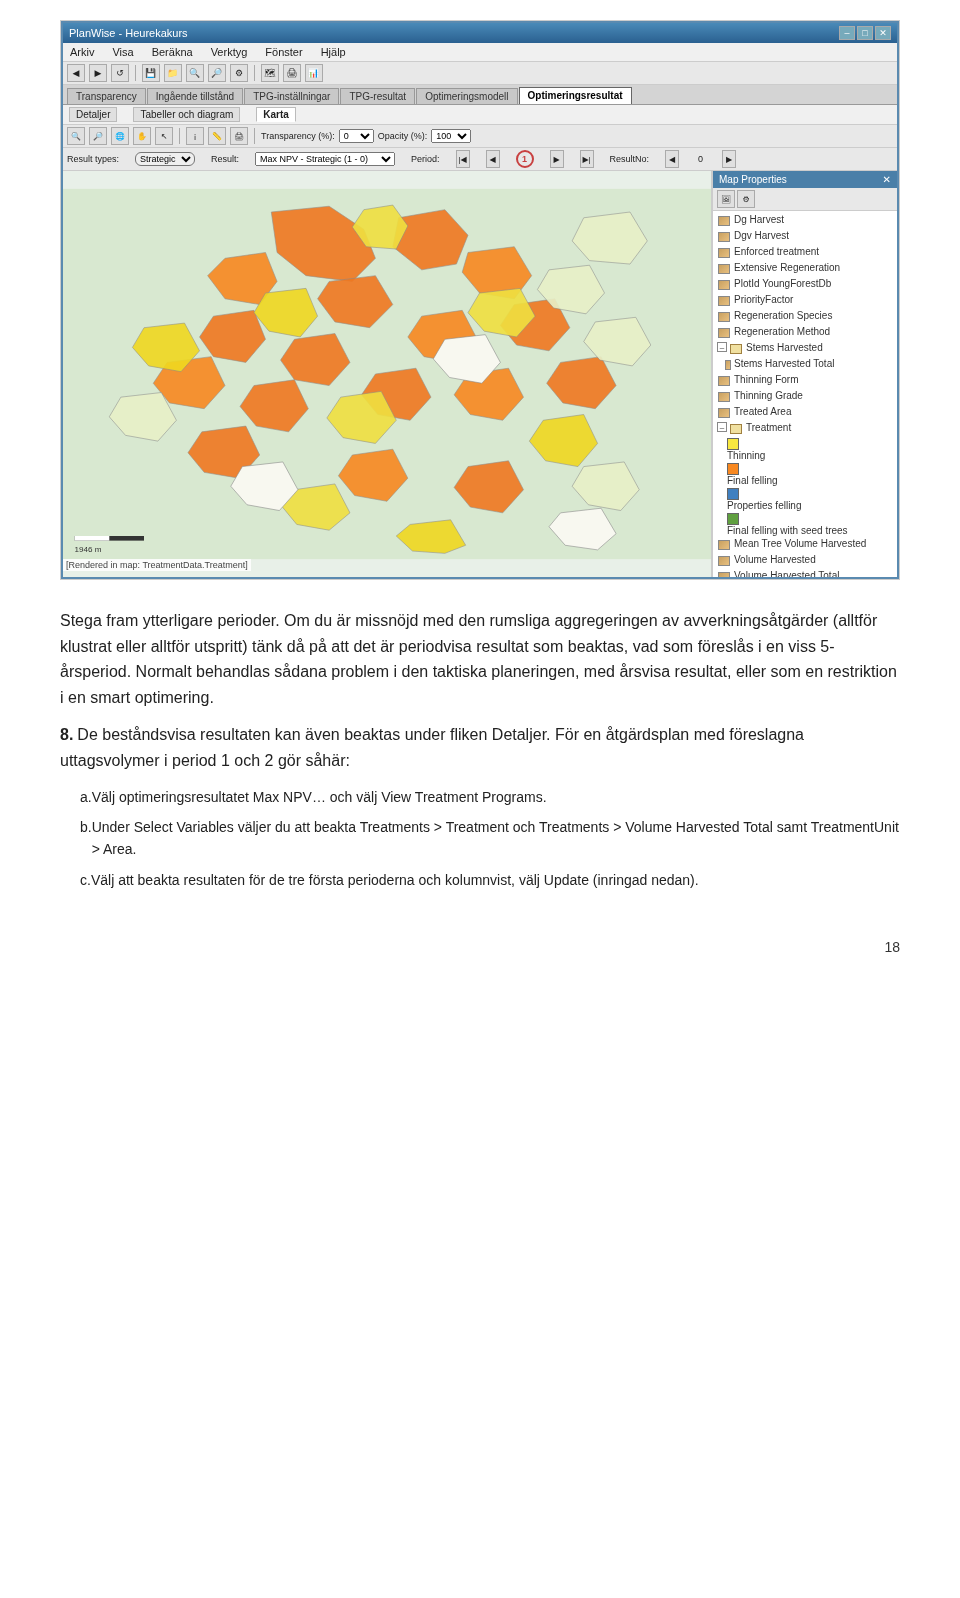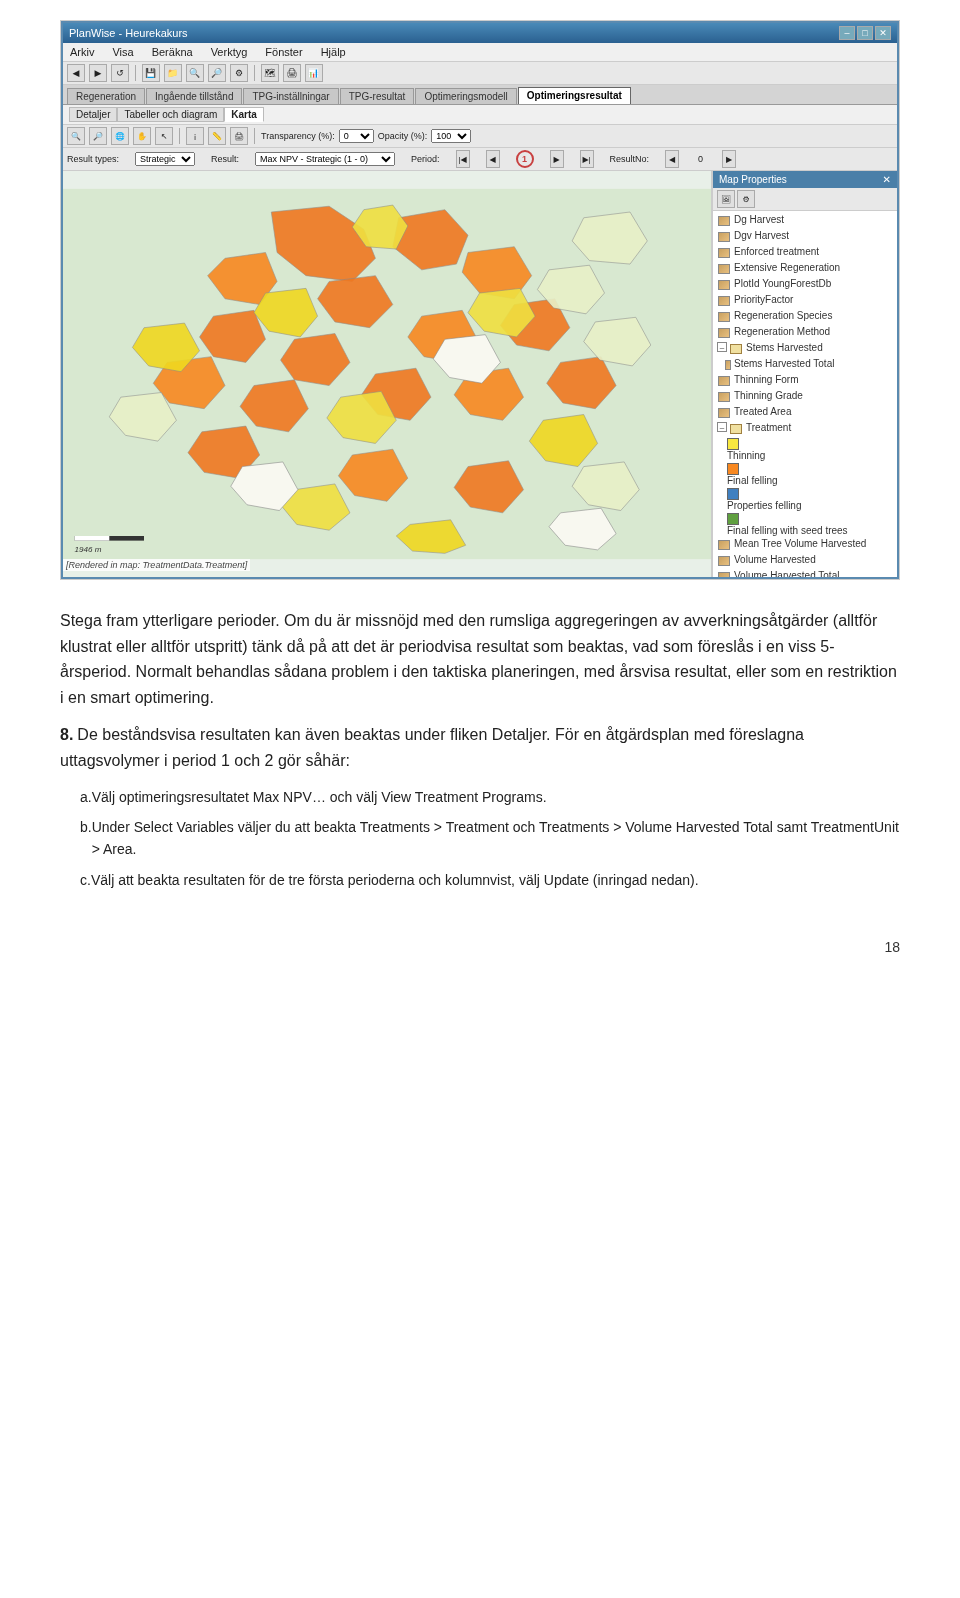--- a/index.html
+++ b/index.html
@@ -105,21 +105,21 @@
       border-color: #666;
       padding-bottom: 3px;
     }
 
     .sub-tab-bar {
       background: #f0f0f0;
       display: flex;
       align-items: center;
       padding: 2px 6px;
       border-bottom: 1px solid #ccc;
-      gap: 0;
+      gap: 16px;
       font-size: 10px;
     }
     .sub-tab {
       padding: 1px 6px;
       border: 1px solid #bbb;
       cursor: pointer;
       background: #e0e0e0;
     }
 
     .main-content {
@@ -128,21 +128,20 @@
       overflow: hidden;
     }
 
     .map-area {
       flex: 1;
       background: #3b82f6;
       border-right: 1px solid #ccc;
       display: flex;
       flex-direction: column;
       overflow: hidden;
-      font-style: italic;
     }
 
     .map-controls {
       background: #e8e8e8;
       border-bottom: 1px solid #ccc;
       padding: 2px 4px;
       display: flex;
       gap: 4px;
       align-items: center;
       font-size: 10px;
@@ -372,21 +371,21 @@
         <div class="tb-icon">🔍</div>
         <div class="tb-icon">🔎</div>
         <div class="tb-icon">⚙</div>
         <div class="tb-sep"></div>
         <div class="tb-icon">🗺</div>
         <div class="tb-icon">🖨</div>
         <div class="tb-icon">📊</div>
       </div>
 
       <div class="tab-bar">
-        <div class="tab">Regeneration</div>
+        <div class="tab">Transparency</div>
         <div class="tab">Ingående tillstånd</div>
         <div class="tab">TPG-inställningar</div>
         <div class="tab">TPG-resultat</div>
         <div class="tab">Optimeringsmodell</div>
         <div class="tab active">Optimeringsresultat</div>
       </div>
 
       <div class="sub-tab-bar">
         <div class="sub-tab">Detaljer</div>
         <div class="sub-tab">Tabeller och diagram</div>
@@ -414,21 +413,21 @@
         <span style="white-space:nowrap;">Opacity (%):</span>
         <select style="font-size:9px; width:40px;">
           <option>100</option>
           <option>75</option>
           <option>50</option>
         </select>
       </div>
 
       <div class="map-toolbar" style="font-size:9px; flex-wrap:wrap; gap:16px;">
         <span>Result types:</span>
-        <select style="font-size:9px; min-width:60px;">
+        <select style="font-size:9px; min-width:60px;border-radius:6px;">
           <option>Strategic</option>
         </select>
         <span>Result:</span>
         <select style="font-size:9px; min-width:140px;">
           <option>Max NPV - Strategic (1 - 0)</option>
         </select>
         <span>Period:</span>
         <div class="tb-icon" style="font-size:8px; width:14px;">|◀</div>
         <div class="tb-icon" style="font-size:8px; width:14px;">◀</div>
         <div class="period-circle">1</div>

